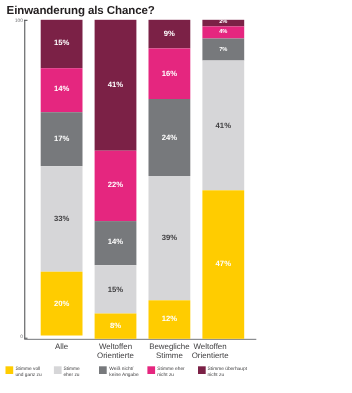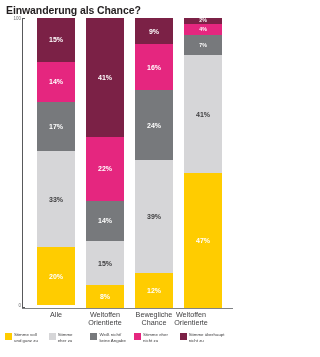--- a/index.html
+++ b/index.html
@@ -228,21 +228,21 @@
     <div id="cats-host">
         <div class="cat-label" style="left: 6px;">
           <div>Alle</div>
         </div>
         <div class="cat-label" style="left: 55px;">
           <div>Weltoffen</div>
           <div>Orientierte</div>
         </div>
         <div class="cat-label" style="left: 104px;">
           <div>Bewegliche</div>
-          <div>Chance</div>
+          <div>Stimme</div>
         </div>
         <div class="cat-label" style="left: 141px;">
           <div>Weltoffen</div>
           <div>Orientierte</div>
         </div>
       </div>
   </div>
 
   <div class="legend" id="legend-host">
       <div class="legend-item w1">

